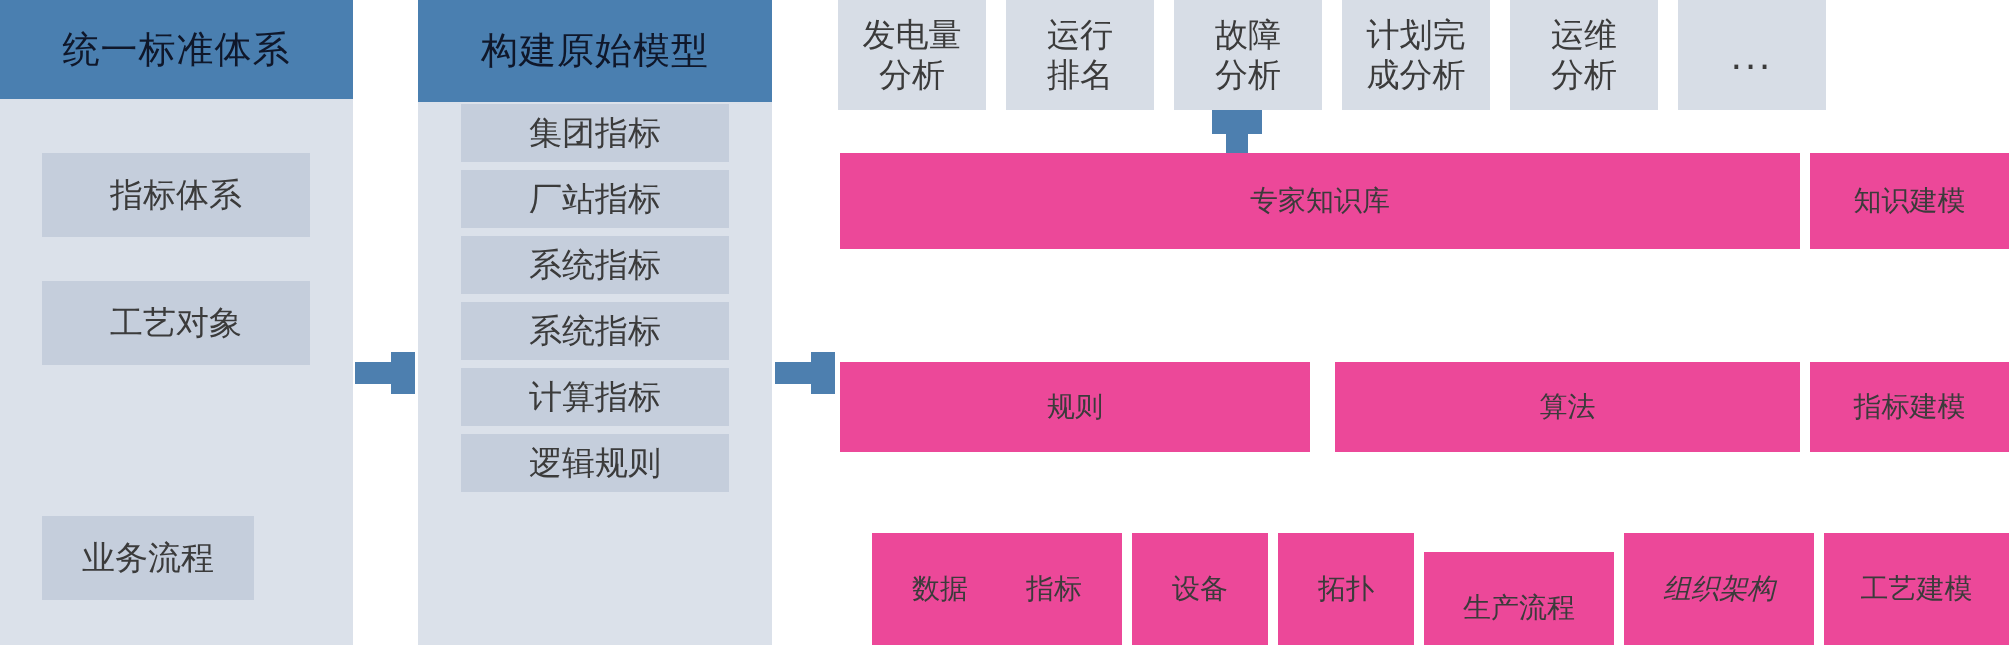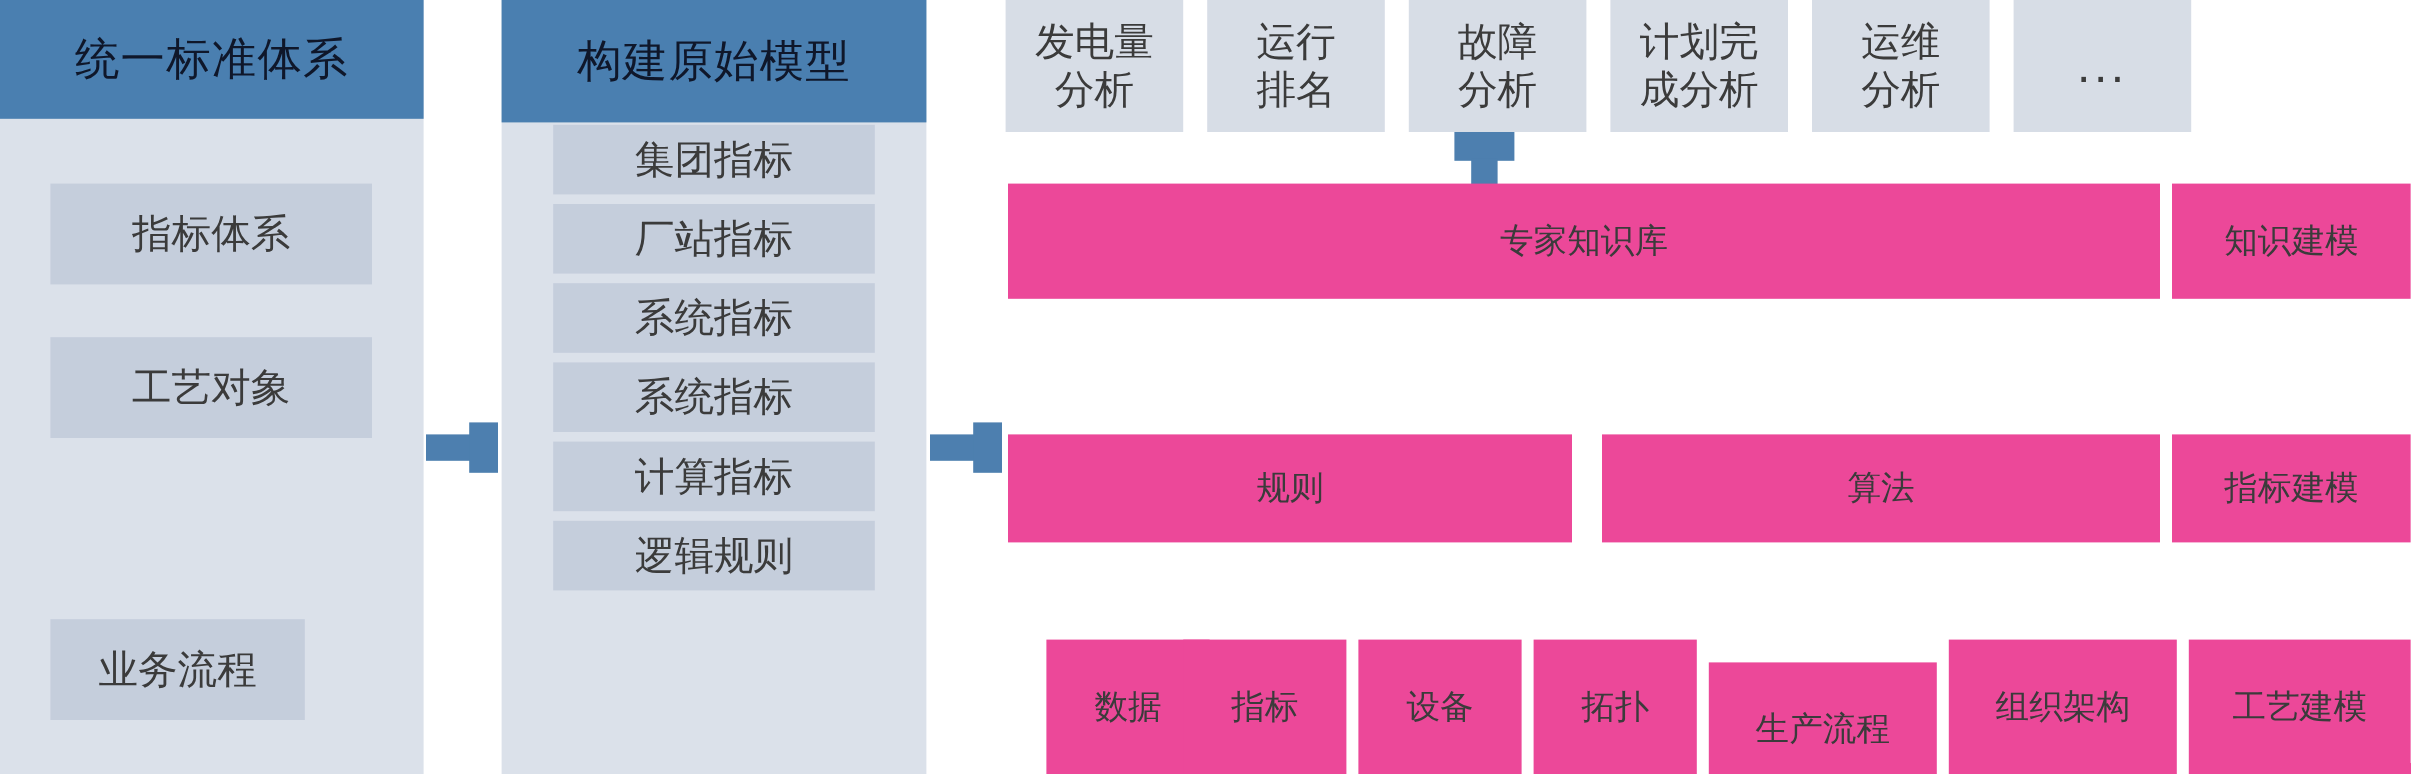--- a/index.html
+++ b/index.html
@@ -125,16 +125,16 @@
 
   <div class="band" style="left:840px;top:362px;width:470px;height:90px;">规则</div>
   <div class="band" style="left:1335px;top:362px;width:465px;height:90px;">算法</div>
   <div class="band" style="left:1810px;top:362px;width:199px;height:90px;">指标建模</div>
 
   <div class="band" style="left:840px;top:533px;width:136px;height:112px;margin-left:32px;">数据</div>
   <div class="band" style="left:986px;top:533px;width:136px;height:112px;">指标</div>
   <div class="band" style="left:1132px;top:533px;width:136px;height:112px;">设备</div>
   <div class="band" style="left:1278px;top:533px;width:136px;height:112px;">拓扑</div>
   <div class="band" style="left:1424px;top:552px;width:190px;height:112px;">生产流程</div>
-  <div class="band" style="left:1624px;top:533px;width:190px;height:112px;">组织架构</div>
+  <div class="band" style="left:1624px;top:533px;width:190px;height:112px;font-style:italic;">组织架构</div>
   <div class="band" style="left:1824px;top:533px;width:185px;height:112px;">工艺建模</div>
 
 </div>
 
 </body></html>

